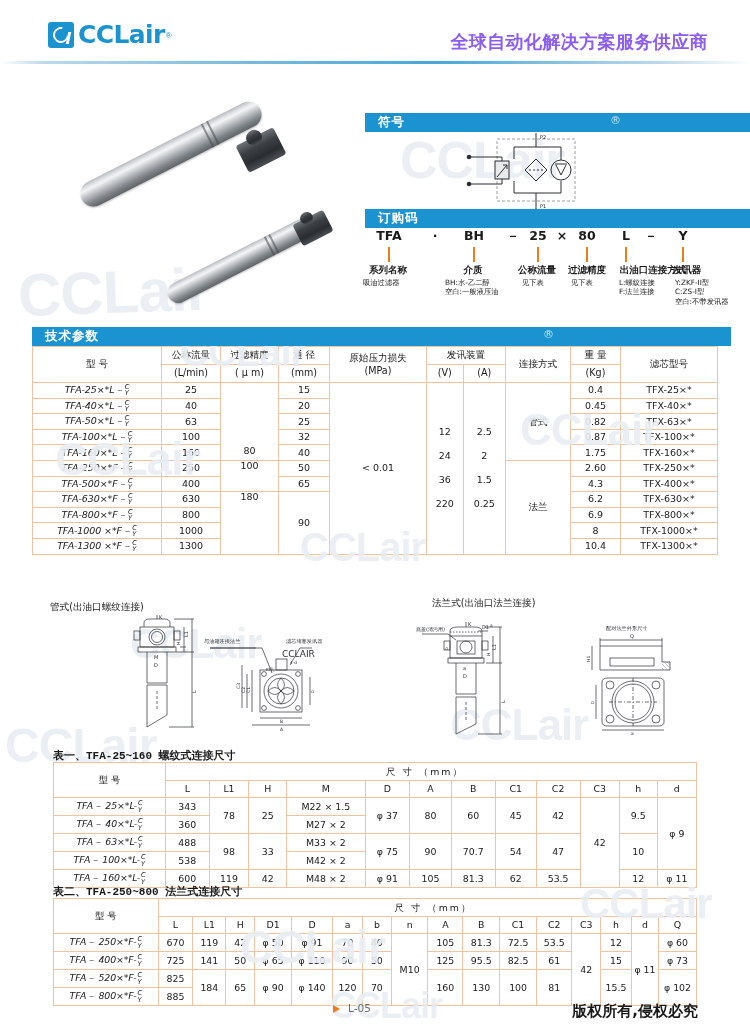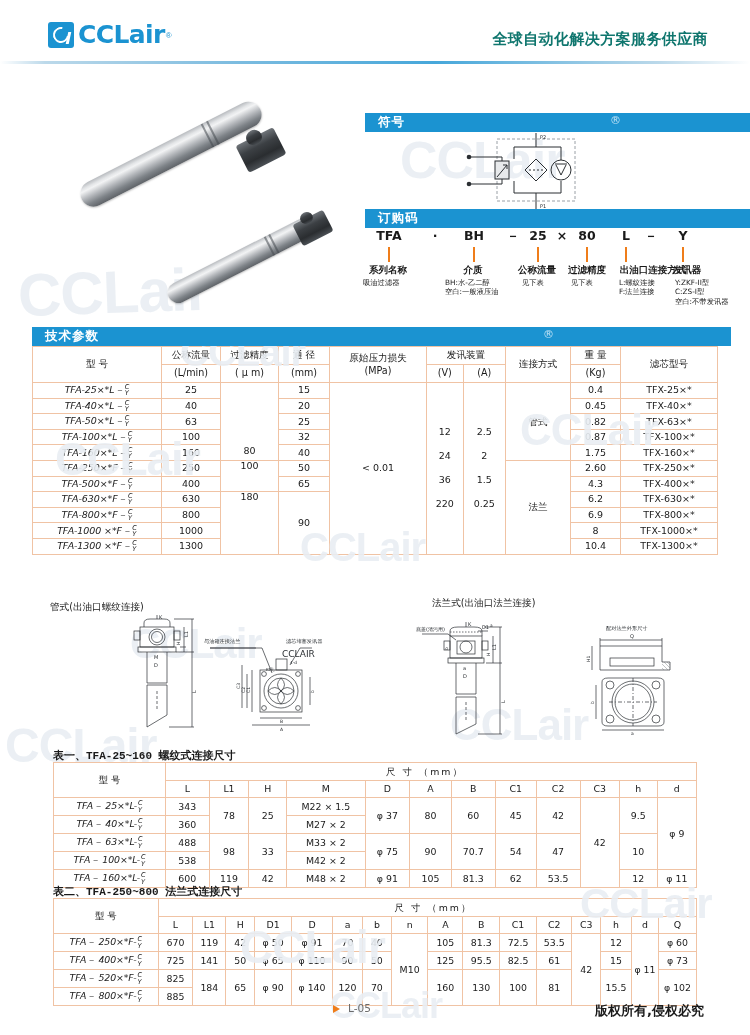--- a/index.html
+++ b/index.html
@@ -43,21 +43,21 @@
     content:"";position:absolute;right:4px;top:10px;width:3px;height:12px;
     background:#fff;transform:skewX(-12deg);
   }
   .logo-text{
     font-size:25px;font-weight:700;color:#1b93d1;letter-spacing:-.6px;
     line-height:26px;font-family:"DejaVu Sans",sans-serif;
   }
   .logo-r{font-size:8px;color:#1b93d1;vertical-align:super;margin-left:1px;}
   .slogan{
     position:absolute;right:42px;top:30px;
-    font-size:15px;font-weight:700;color:#0f766e;letter-spacing:.4px;
+    font-size:18px;font-weight:700;color:#8b5cf6;letter-spacing:.4px;
     font-family:"DejaVu Sans","Liberation Sans",sans-serif;
   }
   .hdr-rule{
     position:absolute;left:0;top:61px;width:750px;height:3px;
     background:linear-gradient(to right,#ffffff 0%,#bcd9ea 6%,#7fbde0 30%,#46a7da 58%,#bcd9ea 88%,#ffffff 100%);
   }
 
   
   .prod-title{
     position:absolute;right:40px;top:74px;
@@ -143,21 +143,21 @@
   
   .foot-pg{
     position:absolute;left:348px;top:1002px;font-size:10.5px;color:#6b6b6b;
     font-family:"DejaVu Sans","Liberation Sans",sans-serif;z-index:6;
   }
   .foot-tri{
     position:absolute;left:333px;top:1005px;width:0;height:0;
     border-left:7px solid #ef7d1a;border-top:4.5px solid transparent;border-bottom:4.5px solid transparent;z-index:6;
   }
   .foot-cr{
-    position:absolute;right:46px;top:1002px;font-size:13px;font-weight:700;color:#1a1a1a;
+    position:absolute;right:52px;top:1002px;font-size:15px;font-weight:700;color:#1a1a1a;
     font-family:"DejaVu Sans","Liberation Sans",sans-serif;z-index:6;
   }
 </style>
 </head>
 <body>
 
 <div class="page">
 
   <div class="wm" style="left:18px;top:258px;font-size:60px;transform:rotate(-2deg);">CCLair</div>
   <div class="wm" style="left:400px;top:130px;font-size:52px;">CCLair</div>

